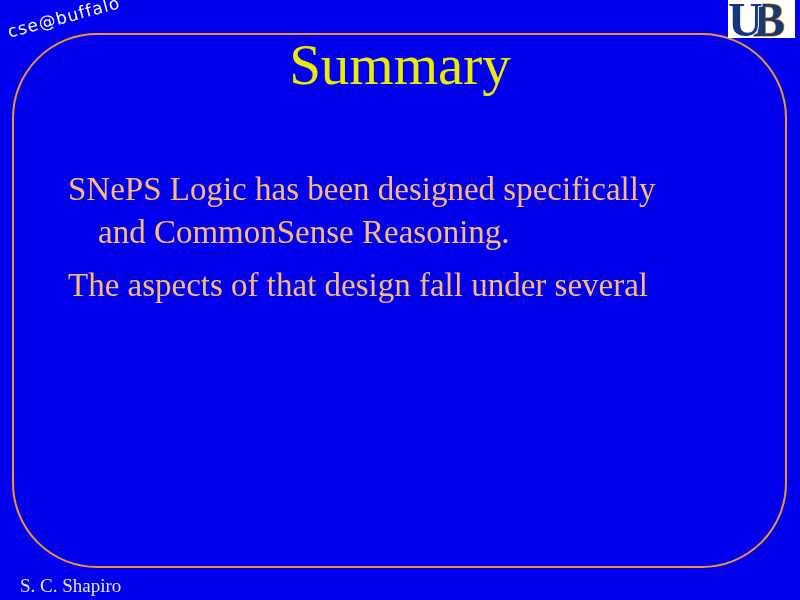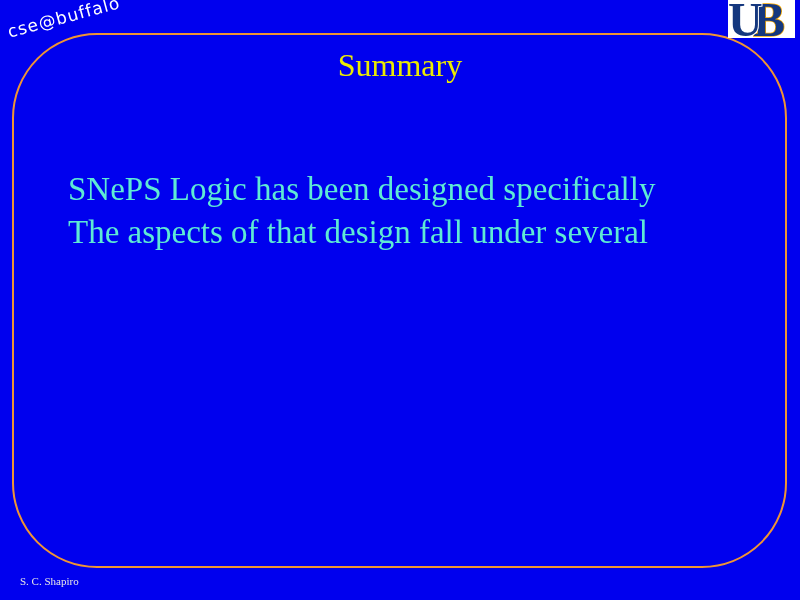--- a/index.html
+++ b/index.html
@@ -54,46 +54,47 @@
     font-family: "Liberation Serif", serif;
     font-weight: bold;
   }
   .slide-title {
     position: absolute;
     top: 42px;
     left: 0;
     width: 100%;
     text-align: center;
     color: #EBEB00;
-    font-size: 32px;
+    font-size: 57px;
     line-height: 46px;
   }
   .body-text {
     position: absolute;
     left: 68px;
     top: 168px;
     right: 30px;
-    color: #5eead4;
+    color: #fdba74;
     font-size: 33px;
     line-height: 43px;
   }
   .body-text .line {
     white-space: nowrap;
   }
   .body-text .cont {
     padding-left: 30px;
   }
   .body-text .para-start {
+    margin-top: 10px;
   }
   .footer-author {
     position: absolute;
     left: 20px;
     top: 575px;
     color: #E6E6E6;
-    font-size: 11px;
+    font-size: 19px;
   }
 </style>
 </head>
 <body>
 
 <div class="slide">
 
   <div class="frame"></div>
 
   <div class="corner-text">cse@buffalo</div>
@@ -103,18 +104,19 @@
       <rect x="0" y="0" width="67" height="38" fill="#FFFFFF"></rect>
       <text x="25" y="36" font-size="48" fill="#14377E" stroke="#F5A800" stroke-width="1.5" paint-order="stroke">B</text>
       <text x="0" y="36" font-size="48" fill="#14377E" stroke="#FFFFFF" stroke-width="2" paint-order="stroke">U</text>
     </svg>
   </div>
 
   <div class="slide-title">Summary</div>
 
   <div class="body-text">
     <div class="line first">SNePS Logic has been designed specifically</div>
+    <div class="line cont">and CommonSense Reasoning.</div>
     <div class="line first para-start">The aspects of that design fall under several</div>
   </div>
 
   <div class="footer-author">S. C. Shapiro</div>
 
 </div>
 
 </body></html>

